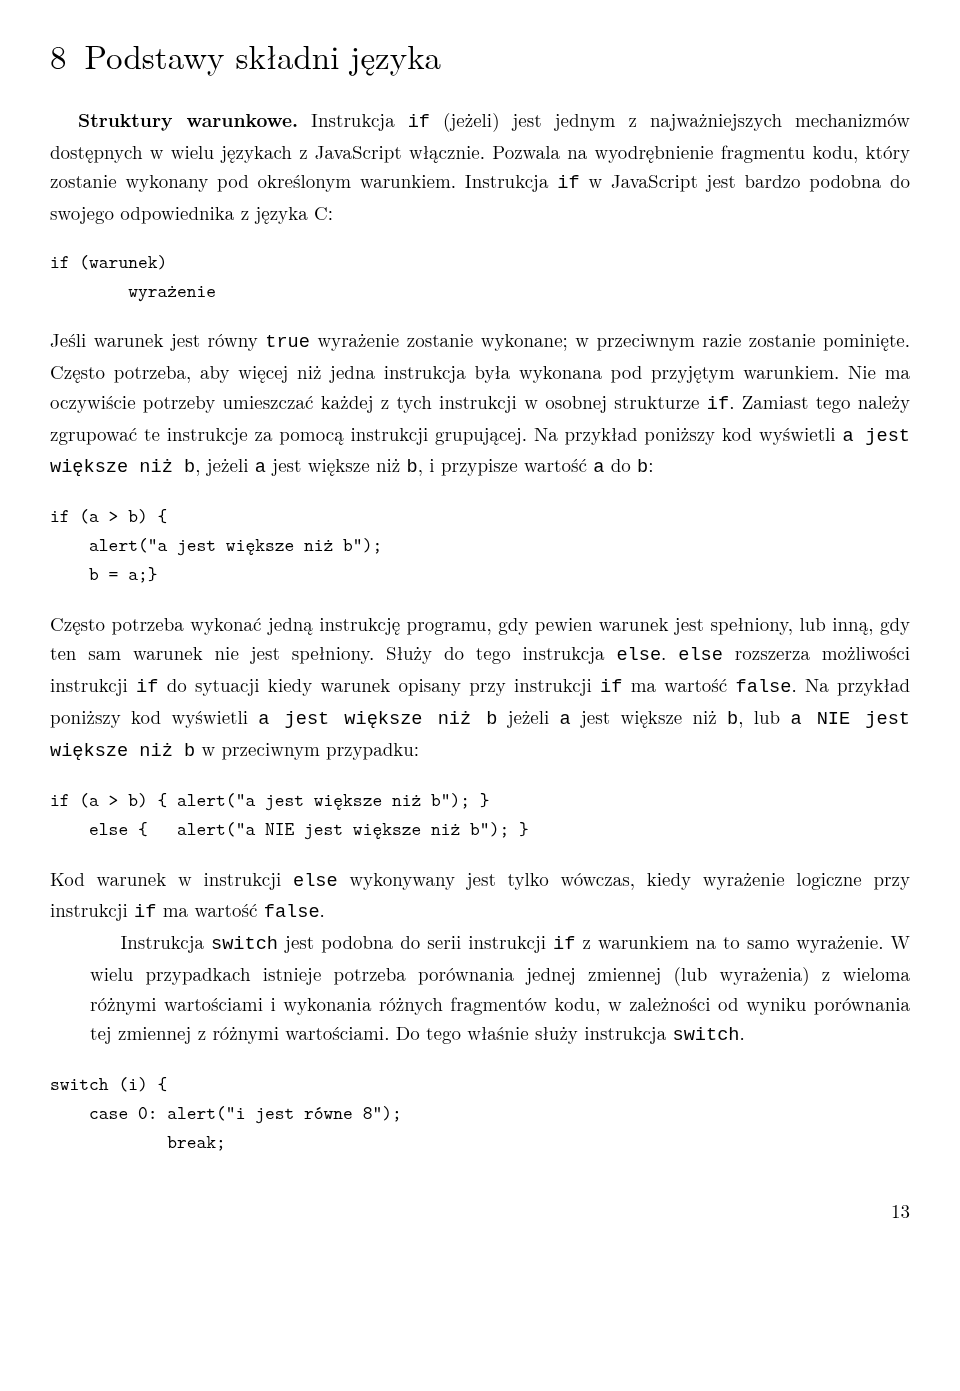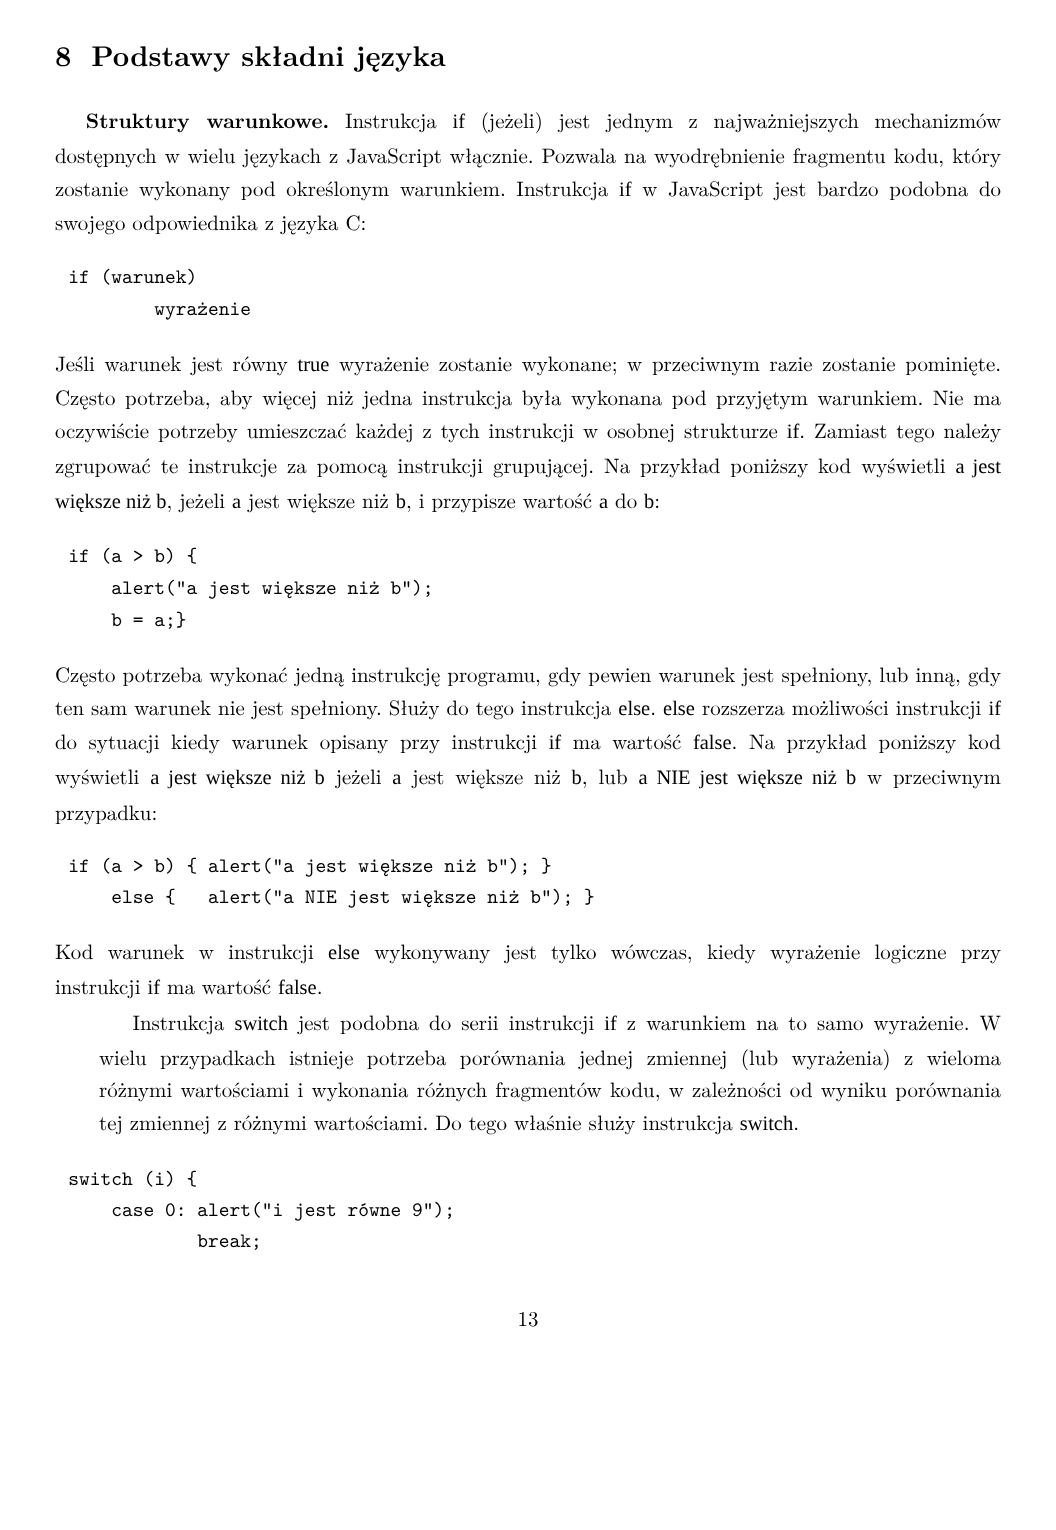--- a/index.html
+++ b/index.html
@@ -6,52 +6,52 @@
     font-family: "Latin Modern Roman", "Computer Modern", Georgia, serif;
     font-size: 19px;
     line-height: 1.55;
     color: #000;
     background: #fff;
     max-width: 870px;
     margin: 0 auto;
     padding: 30px 50px 20px 50px;
   }
   h1 {
-    font-size: 26px;
-    font-weight: bold;
+    font-size: 33px;
+    font-weight: normal;
     margin: 0 0 24px 0;
   }
   .section-number {
     margin-right: 18px;
   }
   p {
     margin: 0 0 0 0;
     text-align: justify;
   }
   p.first {
     text-indent: 0;
   }
   p.indent {
     text-indent: 1.6em;
     margin-left: 40px;
   }
   .bold { font-weight: bold; margin-left: 28px; }
   .tt {
-    font-family: Liberation Serif, serif;
+    font-family: Liberation Mono, monospace;
     font-size: 0.98em;
   }
   pre.code {
     font-family: "Latin Modern Mono", "Courier New", monospace;
     font-size: 0.98em;
     white-space: pre;
-    margin: 20px 0 20px 12px;
+    margin: 20px 0 20px 0;
     line-height: 1.55;
   }
   .pagenum {
-    text-align: center;
+    text-align: right;
     font-size: 19px;
     margin-top: 40px;
   }
 </style>
 </head>
 <body>
 
 <h1>
   <span class="section-number">8</span><span>Podstawy składni języka</span>
 </h1>
@@ -80,16 +80,16 @@
 
 <p class="first">
   <span>Kod warunek w instrukcji </span><span class="tt">else</span><span> wykonywany jest tylko wówczas, kiedy wyrażenie logiczne przy instrukcji </span><span class="tt">if</span><span> ma wartość </span><span class="tt">false</span><span>.</span>
 </p>
 
 <p class="indent">
   <span>Instrukcja </span><span class="tt">switch</span><span> jest podobna do serii instrukcji </span><span class="tt">if</span><span> z warunkiem na to samo wyrażenie. W wielu przypadkach istnieje potrzeba porównania jednej zmiennej (lub wyrażenia) z wieloma różnymi wartościami i wykonania różnych fragmentów kodu, w zależności od wyniku porównania tej zmiennej z różnymi wartościami. Do tego właśnie służy instrukcja </span><span class="tt">switch</span><span>.</span>
 </p>
 
 <pre class="code">switch (i) {
-    case 0: alert("i jest równe 9");
+    case 0: alert("i jest równe 8");
             break;</pre>
 
 <div class="pagenum">13</div>
 
 </body></html>

